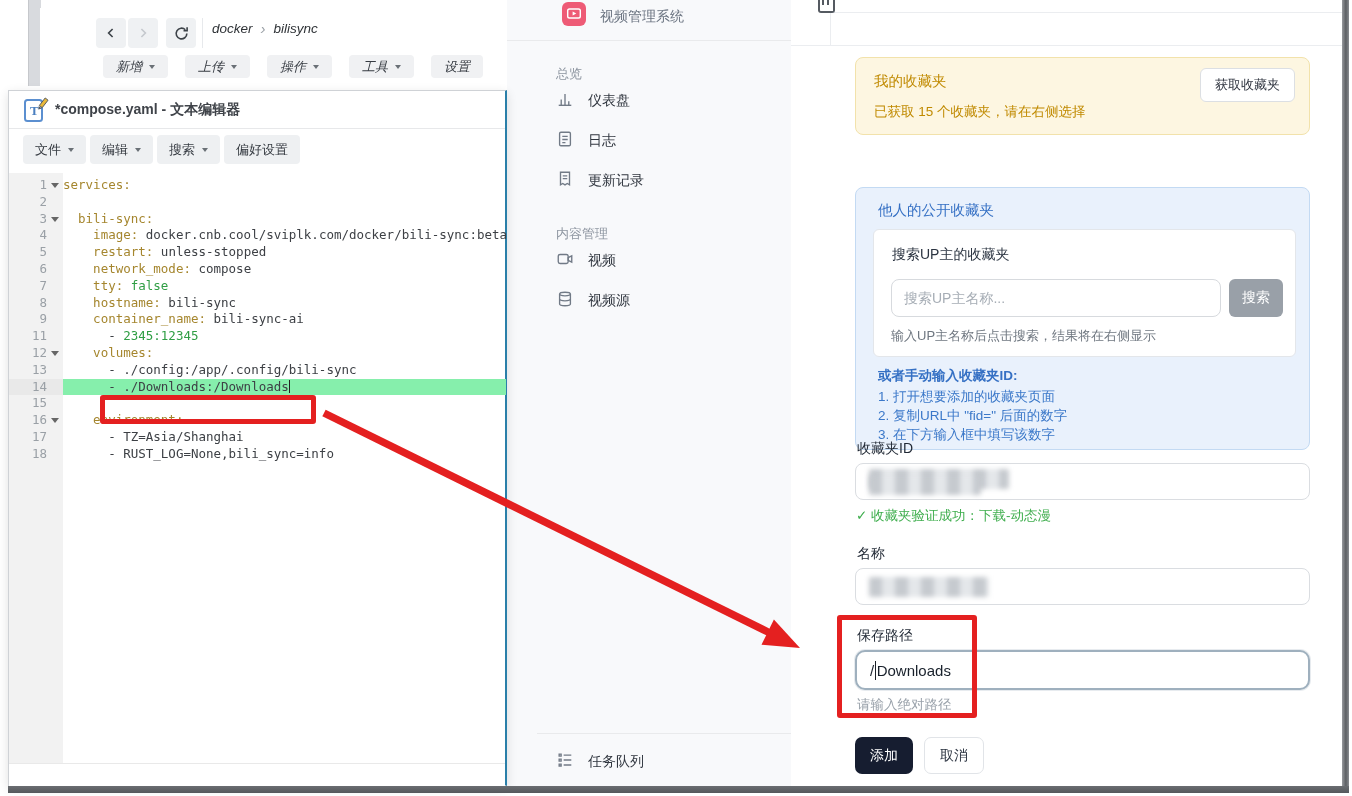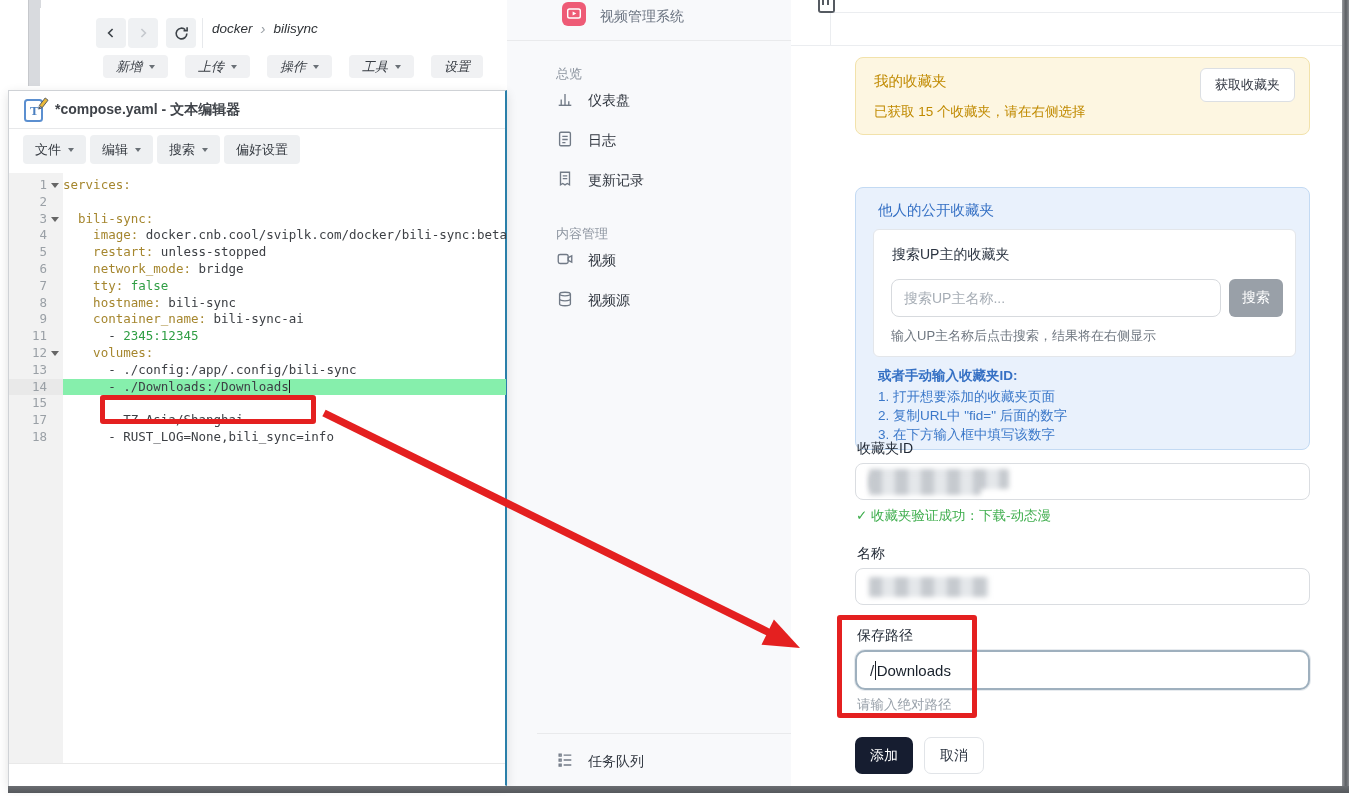--- a/index.html
+++ b/index.html
@@ -341,21 +341,21 @@
             <span class="num">5</span>
             <span class="foldc"></span>
           </span>
           <span class="code"><span>    </span><span class="tok-k">restart:</span><span> unless-stopped</span></span>
         </div>
         <div class="cl">
           <span class="gut">
             <span class="num">6</span>
             <span class="foldc"></span>
           </span>
-          <span class="code"><span>    </span><span class="tok-k">network_mode:</span><span> bridge</span></span>
+          <span class="code"><span>    </span><span class="tok-k">network_mode:</span><span> compose</span></span>
         </div>
         <div class="cl">
           <span class="gut">
             <span class="num">7</span>
             <span class="foldc"></span>
           </span>
           <span class="code"><span>    </span><span class="tok-k">tty:</span><span> </span><span class="tok-g">false</span></span>
         </div>
         <div class="cl">
           <span class="gut">
@@ -400,20 +400,29 @@
             <span class="foldc"></span>
           </span>
           <span class="code"><span>      - ./Downloads:/Downloads</span><span class="caret2"></span></span>
         </div>
         <div class="cl">
           <span class="gut">
             <span class="num">15</span>
             <span class="foldc"></span>
           </span>
           <span class="code"></span>
+        </div>
+        <div class="cl">
+          <span class="gut">
+            <span class="num">16</span>
+            <span class="foldc">
+              <span class="foldtri"></span>
+            </span>
+          </span>
+          <span class="code"><span>    </span><span class="tok-k">environment:</span></span>
         </div>
         <div class="cl">
           <span class="gut">
             <span class="num">17</span>
             <span class="foldc"></span>
           </span>
           <span class="code"><span>      - TZ=Asia/Shanghai</span></span>
         </div>
         <div class="cl">
           <span class="gut">

